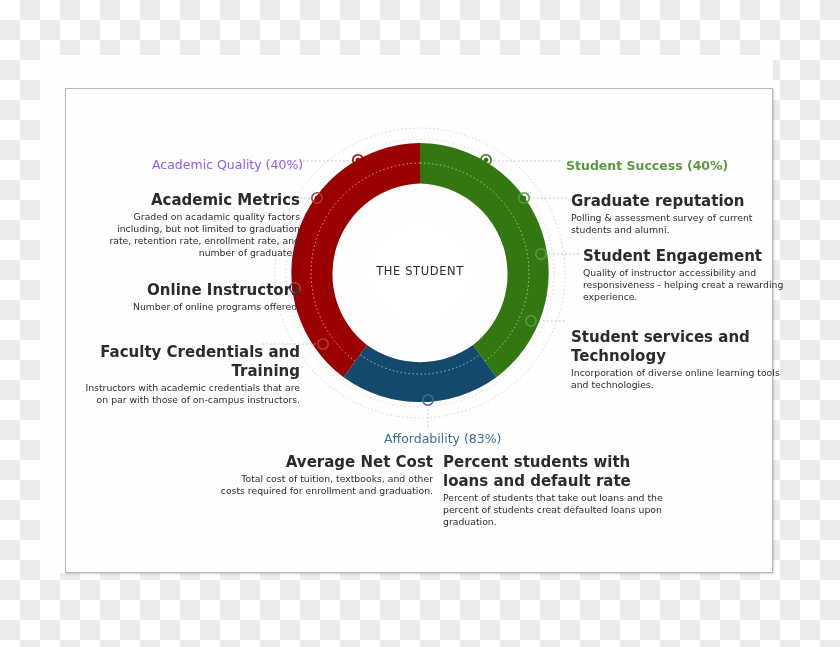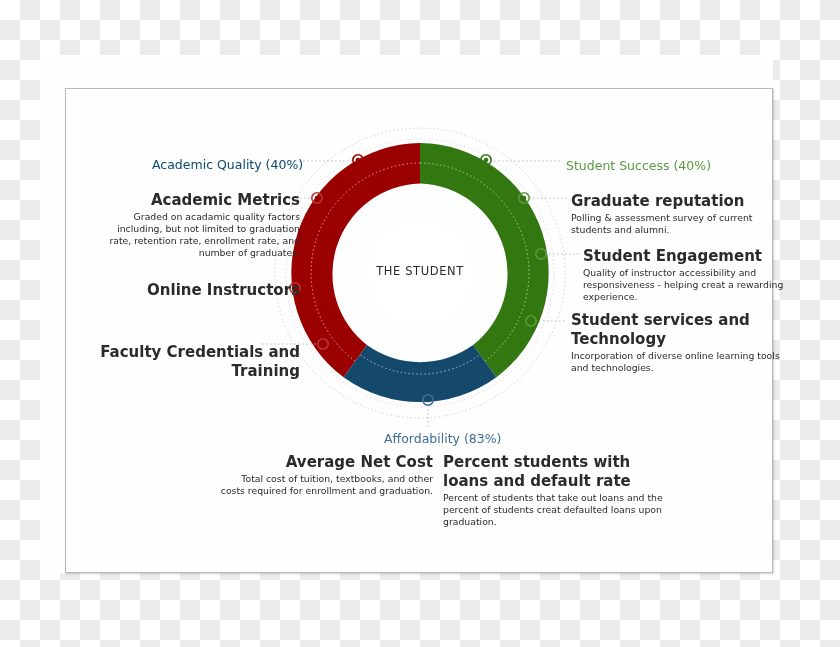--- a/index.html
+++ b/index.html
@@ -29,39 +29,39 @@
 
   .chart-area{position:absolute;left:0;top:0;width:840px;height:647px;pointer-events:none;}
   .chart-area svg{position:absolute;left:0;top:0;}
 
   .center-label{
     position:absolute;left:357px;top:264px;width:126px;
     text-align:center;font-size:11.5px;letter-spacing:0.6px;color:#2b2b2b;
   }
 
   .sec-head{position:absolute;white-space:nowrap;font-size:12.5px;}
-  .sec-head.red{color:#0c4a6e;left:152px;top:157px;}
-  .sec-head.green{color:#5a9940;left:566px;top:158px;}
+  .sec-head.red{color:#8b5cf6;left:152px;top:157px;}
+  .sec-head.green{color:#5a9940;left:566px;top:158px;font-weight:bold;}
   .sec-head.blue{color:#3d6e95;left:384px;top:431px;}
 
   .item{position:absolute;color:#2b2b2b;font-size:9.3px;line-height:1.28;}
   .item .t{font-weight:bold;font-size:15px;display:block;margin-bottom:1px;}
   .item .d{display:block;}
   .item.ralign{text-align:right;}
   .item.lalign{text-align:left;}
 
   
   .i-metrics{left:104px;top:191px;width:196px;}
   .i-online{left:104px;top:281px;width:196px;}
   .i-faculty{left:72px;top:337px;width:228px;margin-top:6px;}
 
   
   .i-grad{left:571px;top:192px;width:215px;}
   .i-engage{left:583px;top:247px;width:205px;}
-  .i-services{left:571px;top:311px;width:215px;}
+  .i-services{left:571px;top:328px;width:215px;}
 
   
   .i-cost{left:220px;top:453px;width:213px;}
   .i-loans{left:443px;top:453px;width:230px;}
 </style>
 </head>
 <body>
 
 <div id="stage">
 
@@ -162,23 +162,25 @@
   <div class="sec-head red">Academic Quality (40%)</div>
   <div class="sec-head green">Student Success (40%)</div>
   <div class="sec-head blue">Affordability (83%)</div>
 
   <div class="item ralign i-metrics">
     <span class="t">Academic Metrics</span>
     <span class="d">Graded on acadamic quality factors including, but not limited to graduation rate, retention rate, enrollment rate, and number of graduates.</span>
   </div>
   <div class="item ralign i-online">
     <span class="t">Online Instructors</span>
+    <span class="d">Number of online programs offered.</span>
   </div>
   <div class="item ralign i-faculty">
     <span class="t">Faculty Credentials and Training</span>
+    <span class="d">Instructors with academic credentials that are on par with those of on-campus instructors.</span>
   </div>
 
   <div class="item lalign i-engage">
     <span class="t">Student Engagement</span>
     <span class="d">Quality of instructor accessibility and responsiveness - helping creat a rewarding experience.</span>
   </div>
   <div class="item lalign i-grad">
     <span class="t">Graduate reputation</span>
     <span class="d">Polling &amp; assessment survey of current students and alumni.</span>
   </div>

